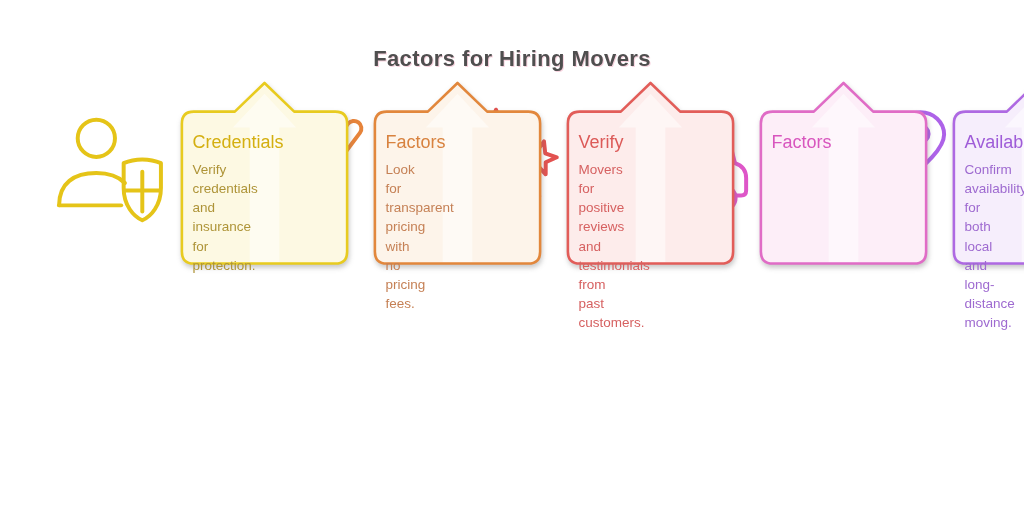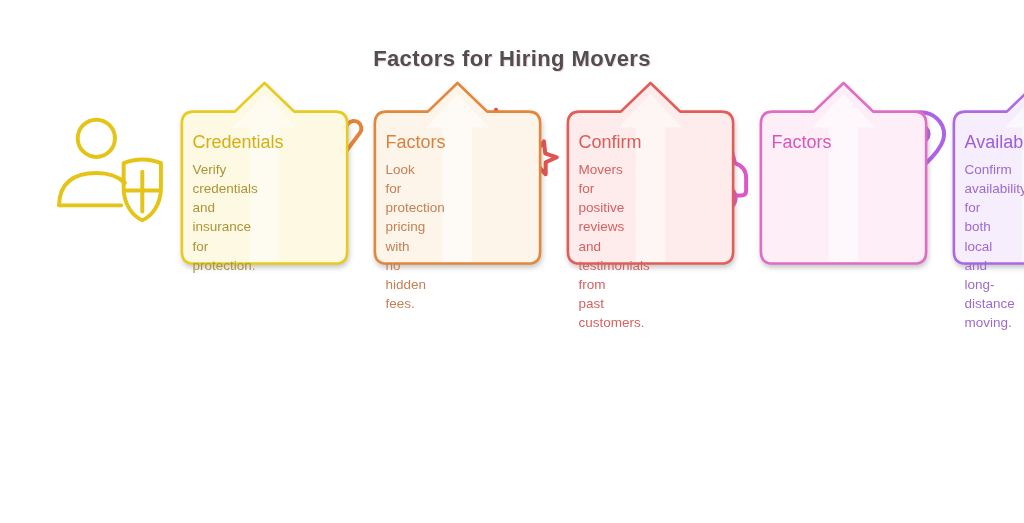--- a/index.html
+++ b/index.html
@@ -91,21 +91,21 @@
           <path d="M 79.2 30.4 L 91.2 14.4 A 6 6 0 0 1 100.8 21.6 L 88.8 37.6 A 6 6 0 0 1 79.2 30.4 Z"></path>
         </svg>
       </div>
       <div class="card">
         <svg class="bubble" viewBox="0 0 172 188">
           <path class="bubble-shape" d="M 56 32 L 86 3 L 116 32 L 157.5 32 Q 169.5 32 169.5 44 L 169.5 173.5 Q 169.5 185.5 157.5 185.5 L 14.5 185.5 Q 2.5 185.5 2.5 173.5 L 2.5 44 Q 2.5 32 14.5 32 Z"></path>
           <path class="bubble-watermark" d="M 86 14 L 118 48 L 101 48 L 101 184 L 71 184 L 71 48 L 54 48 Z"></path>
         </svg>
         <div class="card-content">
           <h2 class="card-title">Factors</h2>
-          <p class="card-body">Look for protection pricing with no hidden fees.</p>
+          <p class="card-body">Look for transparent pricing with no pricing fees.</p>
         </div>
       </div>
     </div>
 
     <div class="column" style="--accent: #e25d59; --bg: #fdeceb; --title-c: #dc5a58; --body-c: #d66161; --icon-c: #e25250;">
       <div class="icon-wrap">
         <svg viewBox="0 0 110 95">
           <g transform="translate(55,17)">
               <path d="M 0 -14 L 3.5 -4.9 L 13.3 -4.3 L 5.7 1.9 L 8.2 11.3 L 0 6 L -8.2 11.3 L -5.7 1.9 L -13.3 -4.3 L -3.5 -4.9 Z"></path>
             </g>
@@ -122,21 +122,21 @@
               <path d="M 0 -14 L 3.5 -4.9 L 13.3 -4.3 L 5.7 1.9 L 8.2 11.3 L 0 6 L -8.2 11.3 L -5.7 1.9 L -13.3 -4.3 L -3.5 -4.9 Z"></path>
             </g>
         </svg>
       </div>
       <div class="card">
         <svg class="bubble" viewBox="0 0 172 188">
           <path class="bubble-shape" d="M 56 32 L 86 3 L 116 32 L 157.5 32 Q 169.5 32 169.5 44 L 169.5 173.5 Q 169.5 185.5 157.5 185.5 L 14.5 185.5 Q 2.5 185.5 2.5 173.5 L 2.5 44 Q 2.5 32 14.5 32 Z"></path>
           <path class="bubble-watermark" d="M 86 14 L 118 48 L 101 48 L 101 184 L 71 184 L 71 48 L 54 48 Z"></path>
         </svg>
         <div class="card-content">
-          <h2 class="card-title">Confirm</h2>
+          <h2 class="card-title">Verify</h2>
           <p class="card-body">Movers for positive reviews and testimonials from past customers.</p>
         </div>
       </div>
     </div>
 
     <div class="column" style="--accent: #e06cc6; --bg: #fdeef8; --title-c: #d855be; --body-c: #cf63bb; --icon-c: #de56c8;">
       <div class="icon-wrap">
         <svg viewBox="0 0 110 95">
           <rect x="7" y="22" width="63" height="50" rx="2"></rect>
           <path d="M 7 60 H 70"></path>

